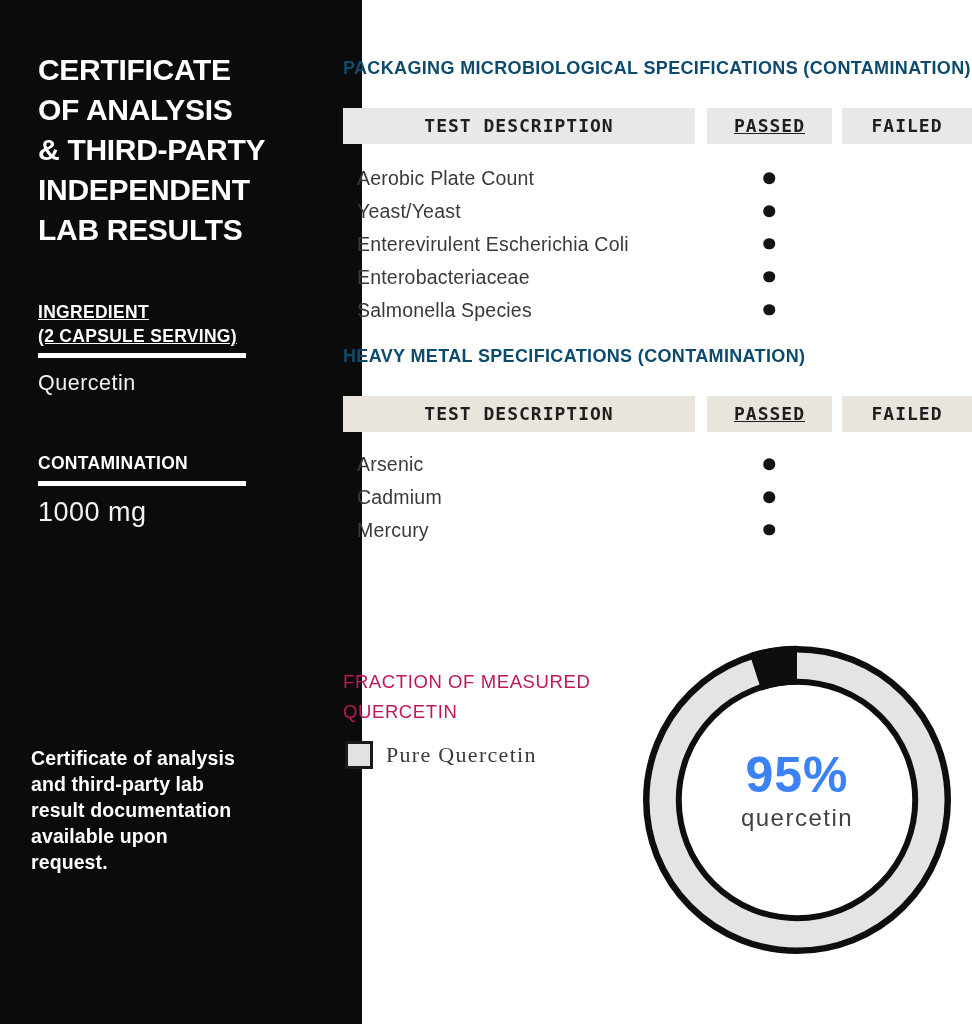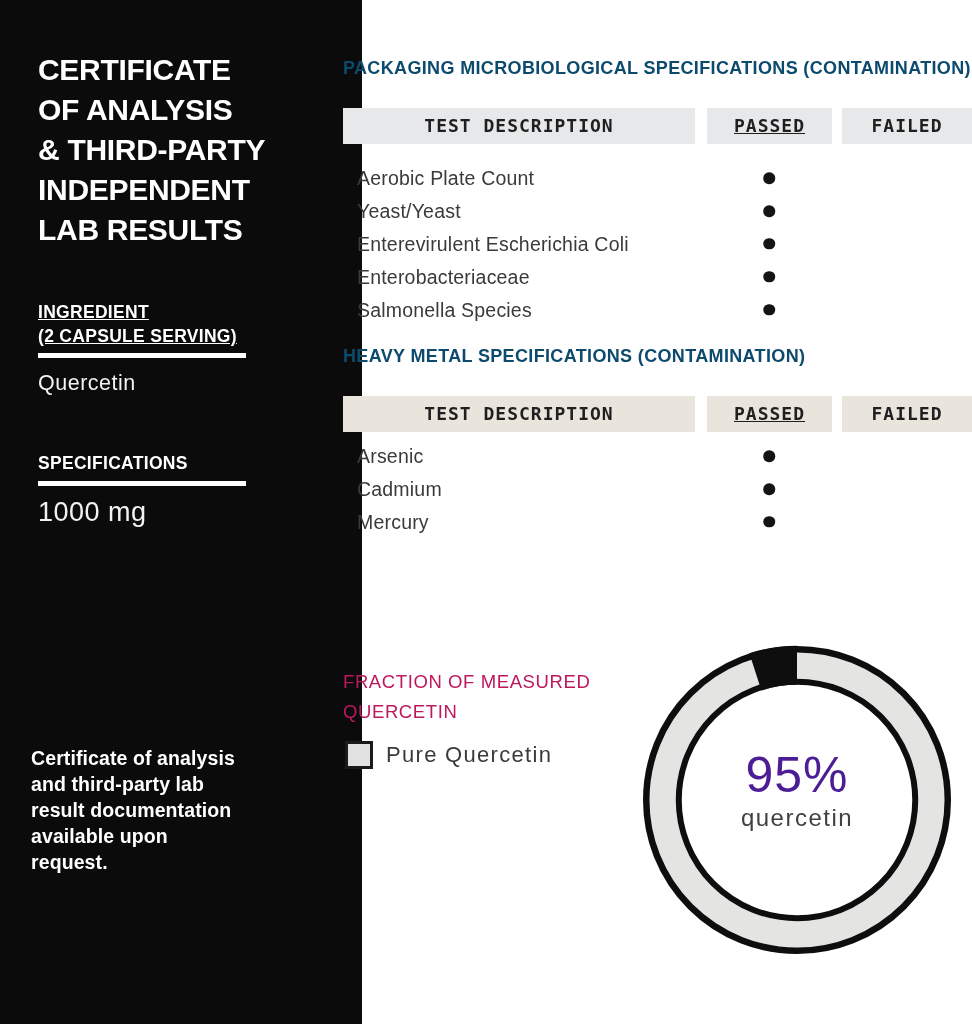--- a/index.html
+++ b/index.html
@@ -24,51 +24,51 @@
   .table-section{position:absolute;left:343px;width:629px;}
   .sec-title{position:absolute;left:0;top:0;font-size:18px;font-weight:bold;color:#0c4a6e;letter-spacing:0.35px;white-space:nowrap;}
   .thead{position:absolute;left:0;top:50px;width:629px;height:28px;}
   .th{position:absolute;top:0;height:36px;line-height:36px;text-align:center;
       font-family:"DejaVu Sans Mono", monospace;font-weight:bold;font-size:18px;letter-spacing:1px;color:#1f1f1f;}
   .th-desc{left:0;width:352px;}
   .th-pass{left:364px;width:125px;text-decoration:underline;}
   .th-fail{left:499px;width:130px;}
   .tbody{position:absolute;left:0;width:629px;}
   .sec-0 .tbody{top:64px;margin-top:40px;}
-  .sec-1 .tbody{top:94px;}
+  .sec-1 .tbody{top:102px;}
   .trow{position:relative;height:32.8px;}
   .tlabel{position:absolute;left:14px;top:50%;transform:translateY(-50%);
           font-size:19.5px;color:#3a3a3a;letter-spacing:0.2px;white-space:nowrap;}
   .dot{position:absolute;top:50%;width:11.5px;height:11.5px;border-radius:50%;background:#141414;transform:translate(-50%,-50%);}
   .dot-passed{left:426px;}
 
   
   .chart-section{position:absolute;left:343px;top:667px;width:280px;}
   .chart-title{font-size:18.5px;font-weight:normal;line-height:30px;letter-spacing:0.6px;color:#be185d;}
   .legend{position:absolute;left:2px;top:74px;display:flex;align-items:center;}
   .swatch{width:22px;height:22px;border:3.5px solid #1b1b1b;background:#e2e2e2;margin-right:13px;}
-  .legend-label{font-size:22px;letter-spacing:1.3px;color:#3a3a3a;white-space:nowrap;}
+  .legend-label{font-size:22px;letter-spacing:1.3px;color:#3a3a3a;white-space:nowrap;font-family:Liberation Serif, serif;}
 
   .donut{position:absolute;left:638px;top:641px;width:318px;height:318px;}
   .donut svg{position:absolute;left:0;top:0;}
   .donut-center{position:absolute;left:0;top:108px;width:318px;text-align:center;}
-  .pct{font-size:50px;line-height:52px;font-weight:normal;color:#4c1d95;letter-spacing:1px;}
+  .pct{font-size:50px;line-height:52px;font-weight:bold;color:#3b82f6;letter-spacing:1px;}
   .pct-label{font-size:24px;color:#414141;letter-spacing:1.5px;margin-top:3px;}
 </style>
 </head>
 <body>
 
 <div class="canvas">
 
   <aside class="sidebar">
     <div class="main-title">CERTIFICATE<br>OF ANALYSIS<br>&amp; THIRD-PARTY<br>INDEPENDENT<br>LAB RESULTS</div>
     <div class="side-label lbl-ingredient">INGREDIENT<br>(2 CAPSULE SERVING)</div>
     <div class="rule rule-1"></div>
     <div class="side-value val-ingredient">Quercetin</div>
-    <div class="side-label lbl-spec">SPECIFICATIONS</div>
+    <div class="side-label lbl-spec">CONTAMINATION</div>
     <div class="rule rule-2"></div>
     <div class="side-value val-spec">1000 mg</div>
     <div class="footer-note">Certificate of analysis<br>and third-party lab<br>result documentation<br>available upon<br>request.</div>
   </aside>
 
   <section class="table-section sec-0" style="top:58px">
       <div class="sec-title">PACKAGING MICROBIOLOGICAL SPECIFICATIONS (CONTAMINATION)</div>
       <div class="thead">
         <div class="th th-desc" style="background: rgb(231, 232, 234);">TEST DESCRIPTION</div>
         <div class="th th-pass" style="background: rgb(231, 232, 234);">PASSED</div>

